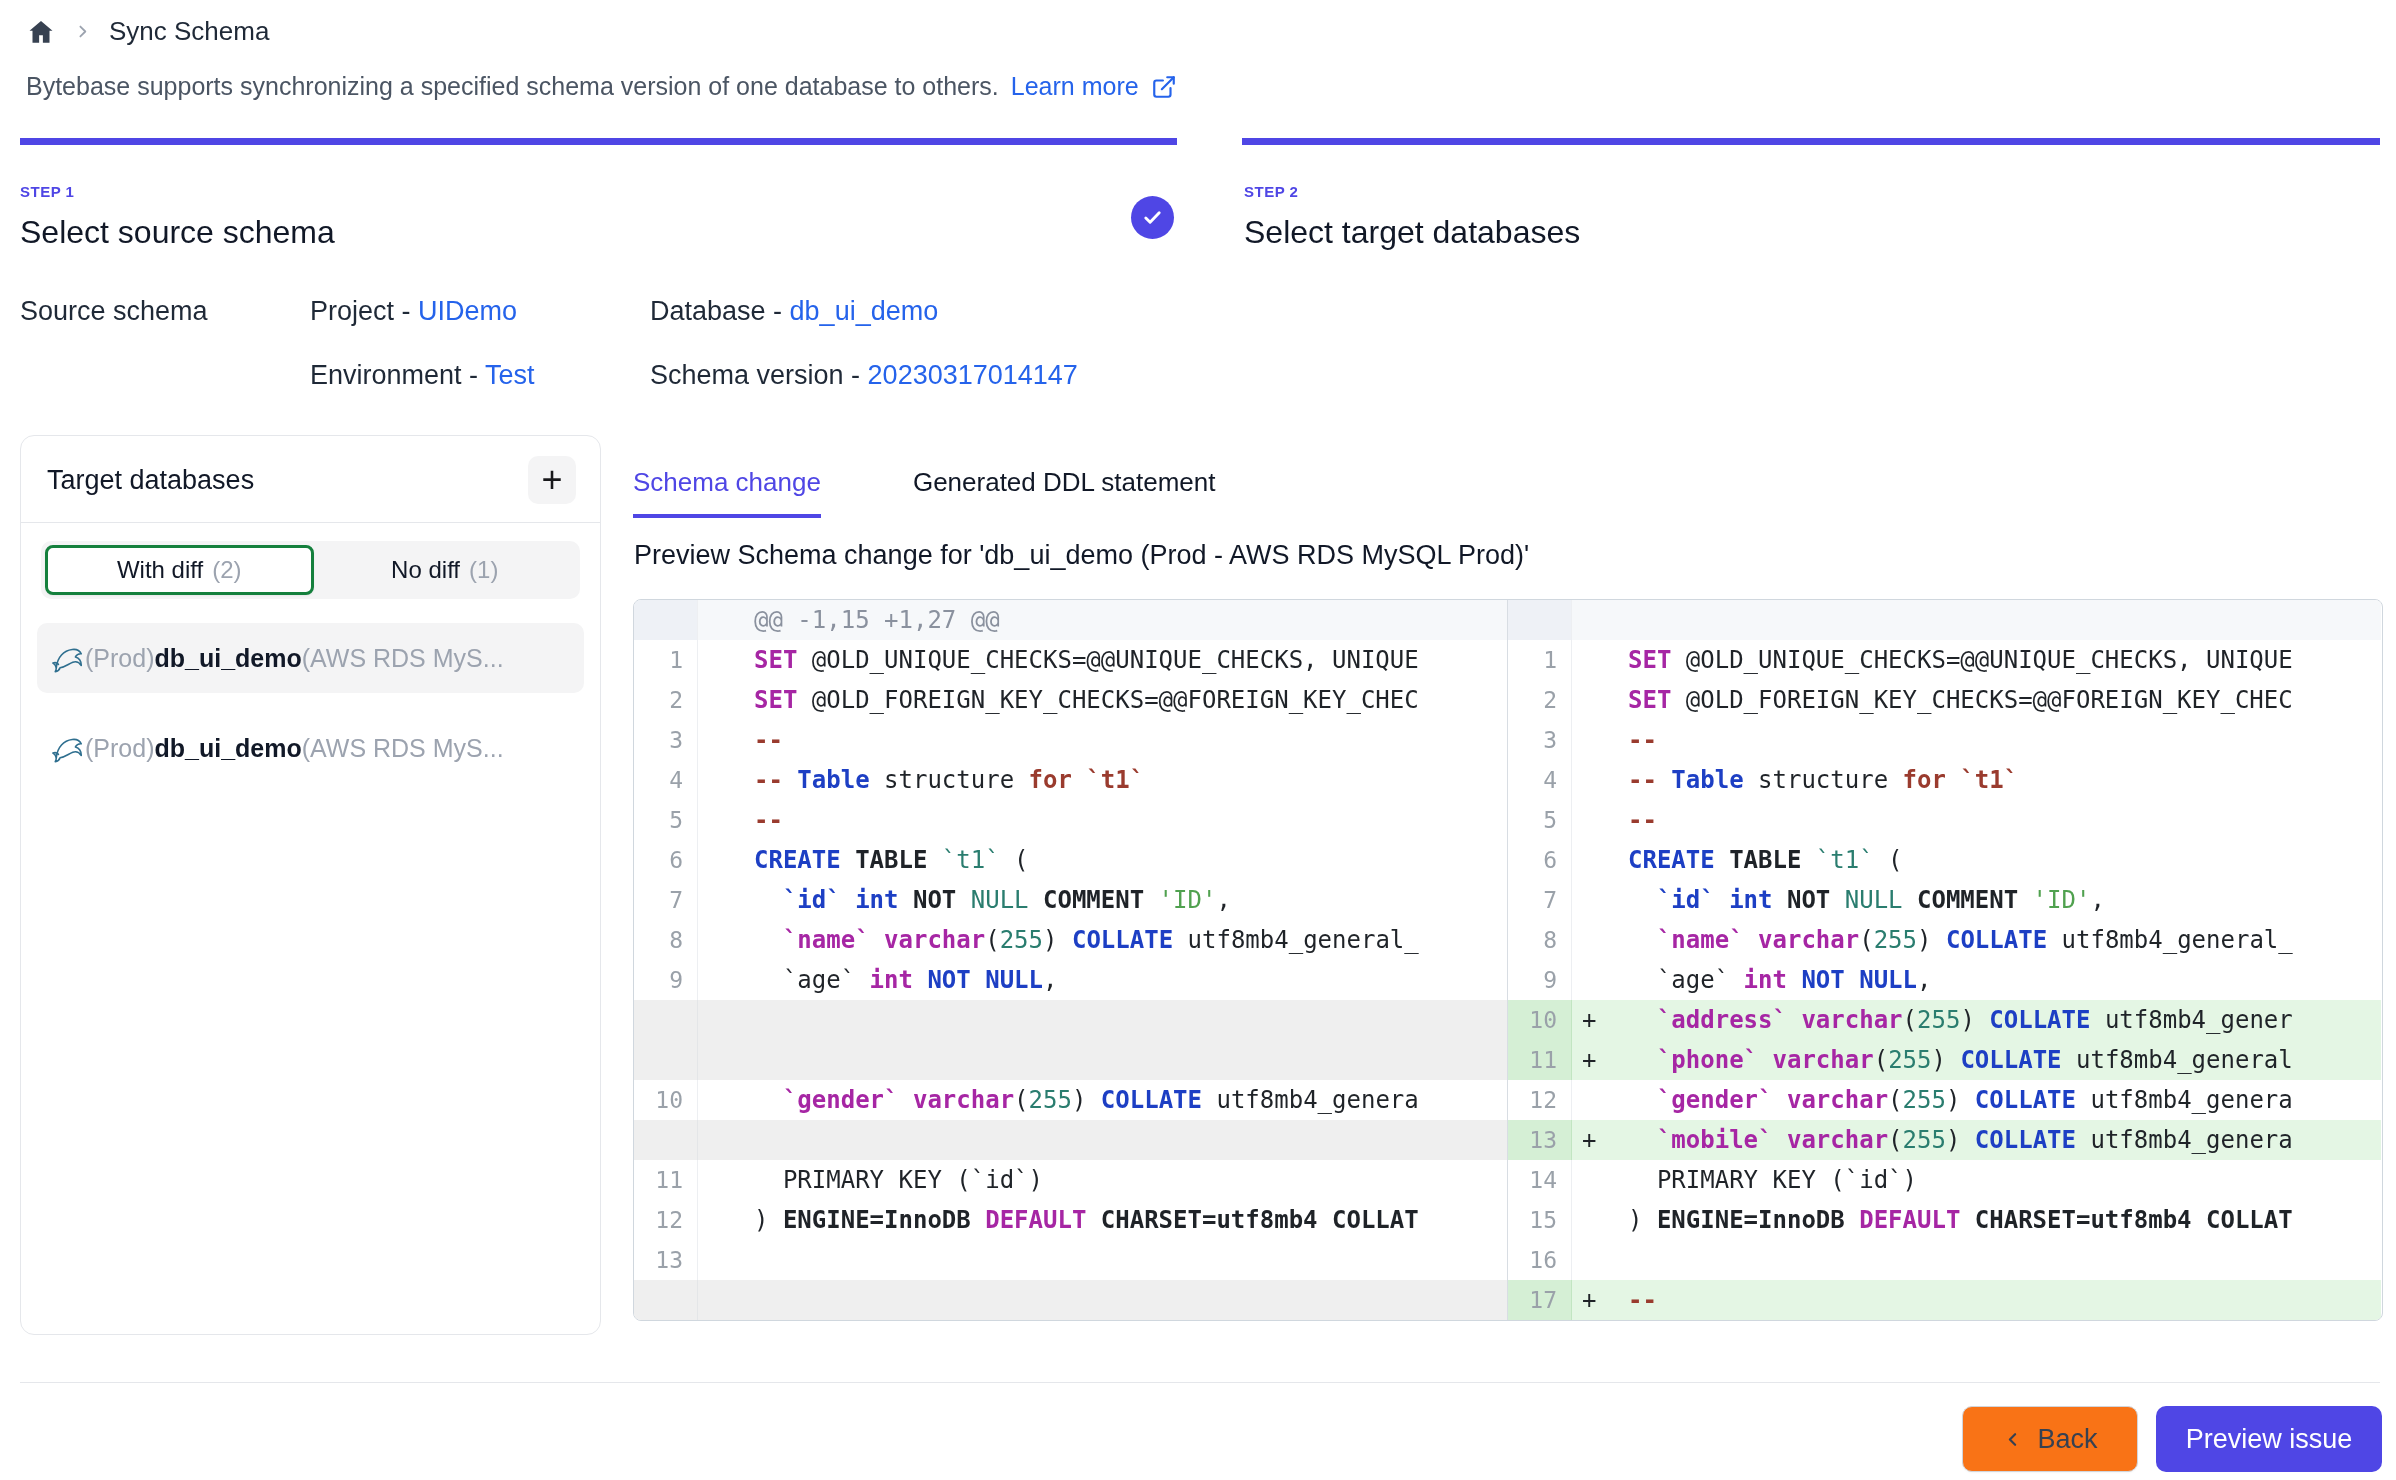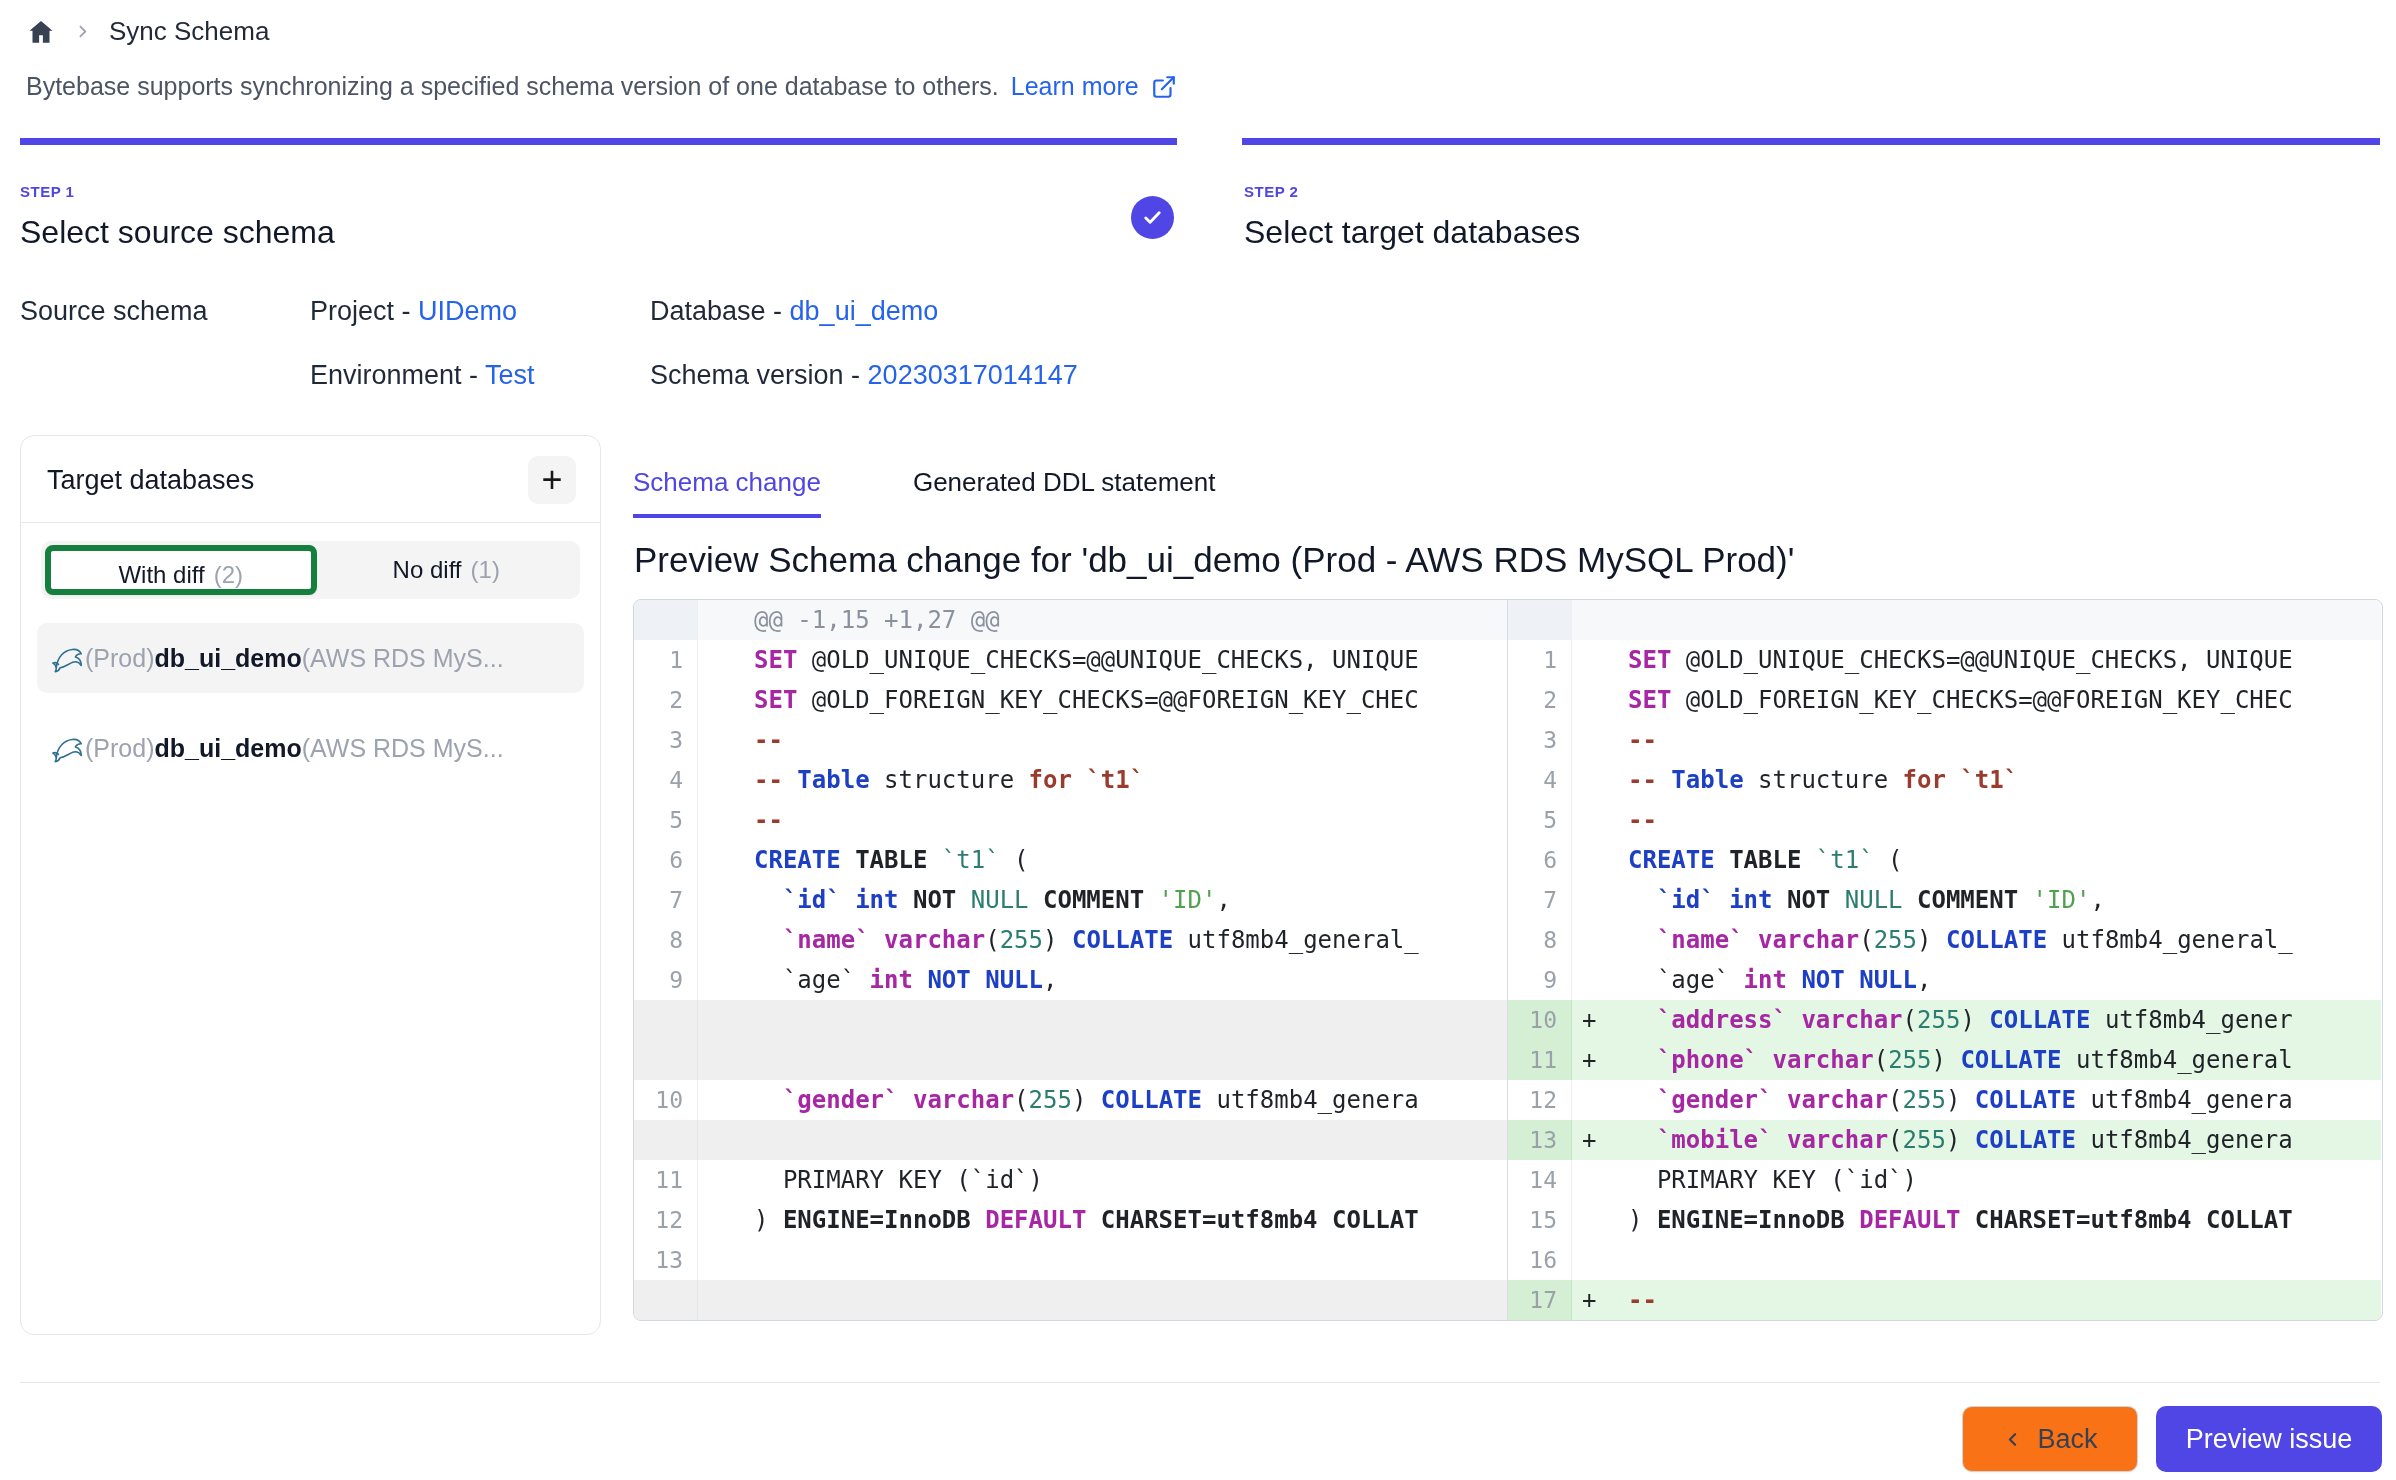--- a/index.html
+++ b/index.html
@@ -21,33 +21,33 @@
   .src{position:absolute;font-size:27px;color:#1f2937;white-space:nowrap;}
   .src .link{color:#2563eb;cursor:pointer;}
 
   .card{position:absolute;left:20px;top:435px;width:581px;height:900px;border:1px solid #e5e7eb;border-radius:14px;background:#fff;box-sizing:border-box;}
   .card-header{display:flex;align-items:center;justify-content:space-between;padding:20px 24px 18px 26px;}
   .card-title{font-size:27px;font-weight:500;color:#111827;}
   .add-btn{width:48px;height:48px;border-radius:10px;background:#f4f4f5;display:flex;align-items:center;justify-content:center;font-size:36px;font-weight:300;color:#18181b;cursor:pointer;line-height:1;}
   .card-divider{height:1px;background:#e5e7eb;}
   .seg-tabs{margin:18px 20px 0 20px;background:#f4f4f5;border-radius:10px;padding:4px;display:flex;}
   .seg{flex:1;height:50px;display:flex;align-items:center;justify-content:center;gap:9px;font-size:24px;color:#111827;border-radius:8px;cursor:pointer;box-sizing:border-box;}
-  .seg.active{background:#fff;border:6px solid #15803d;box-shadow:0 1px 2px rgba(0,0,0,.05);align-items:flex-end;}
+  .seg.active{background:#fff;border:3px solid #15803d;box-shadow:0 1px 2px rgba(0,0,0,.05);}
   .seg .cnt{color:#9ca3af;}
   .db-list{margin:24px 16px 0 16px;display:flex;flex-direction:column;gap:20px;}
   .db-item{height:70px;border-radius:10px;display:flex;align-items:center;padding:0 14px;font-size:25px;white-space:nowrap;overflow:hidden;cursor:pointer;}
   .db-item.selected{background:#f4f4f5;}
   .db-env{color:#9ca3af;}
   .db-name{color:#111827;font-weight:600;}
   .db-inst{color:#9ca3af;}
 
   .preview-tabs{position:absolute;left:633px;top:467px;display:flex;gap:92px;font-size:26px;}
   .ptab{padding-bottom:16px;color:#111827;font-weight:500;cursor:pointer;border-bottom:4px solid transparent;}
   .ptab.active{color:#4f46e5;border-bottom-color:#4f46e5;}
-  .preview-heading{position:absolute;left:634px;top:540px;font-size:35px;color:#111827;}
+  .preview-heading{position:absolute;left:634px;top:540px;font-size:27px;color:#111827;}
 
   .diff{position:absolute;left:633px;top:599px;width:1748px;border:1px solid #d0d7de;border-radius:8px;overflow:hidden;display:flex;background:#fff;font-family:"DejaVu Sans Mono",monospace;font-size:24px;}
   .pane{width:873px;flex:none;}
   .pane.left{border-right:1px solid #d8dde3;}
   .drow{display:flex;height:40px;line-height:40px;}
   .gut{width:64px;flex:none;text-align:right;padding-right:14px;box-sizing:border-box;color:#9aa1a9;background:#fff;border-right:1px solid #edeff2;font-size:23px;}
   .sign{width:36px;flex:none;padding-left:10px;box-sizing:border-box;color:#1f2328;background:#fff;}
   .code{flex:1;padding-left:20px;white-space:pre;overflow:hidden;color:#1f2328;}
   .drow.hdr .code,.drow.hdr .sign{background:#f6f8fa;color:#8a919e;}
   .drow.hdr .gut{background:#eef1f6;}

